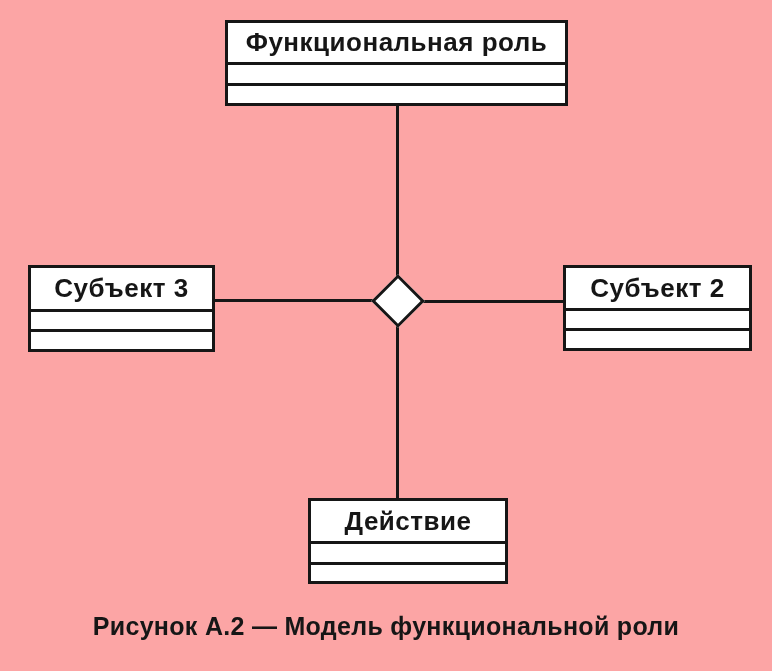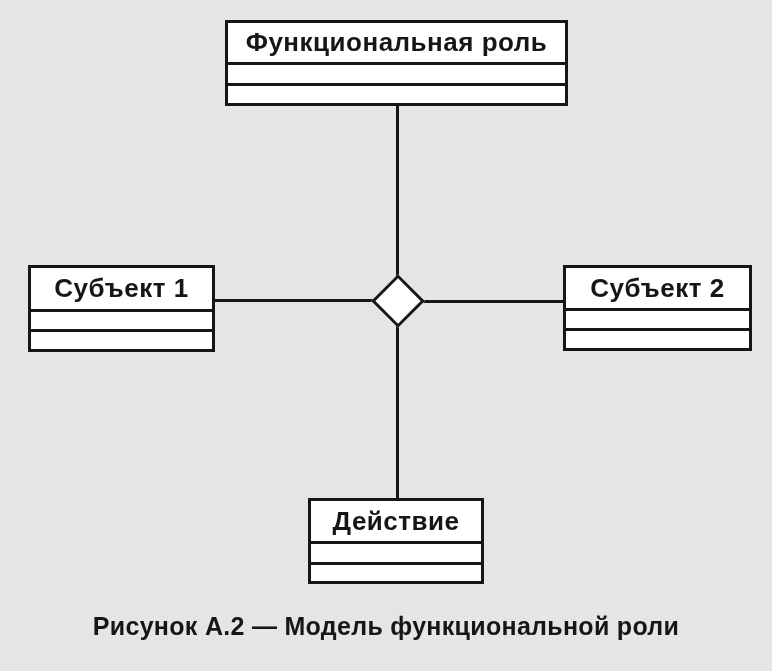--- a/index.html
+++ b/index.html
@@ -4,21 +4,21 @@
 <style>
   html, body {
     margin: 0;
     padding: 0;
     background: #ffffff;
   }
   .page {
     position: relative;
     width: 772px;
     height: 671px;
-    background: #e5e5e5;
+    background: #fca5a5;
     font-family: "Liberation Sans", "DejaVu Sans", sans-serif;
     color: #161616;
     overflow: hidden;
   }
   
   .uml-box {
     position: absolute;
     box-sizing: border-box;
     border: 3px solid #161616;
     background: #ffffff;
@@ -48,21 +48,21 @@
   .box-top    .uml-comp.mid { height: 18px; }
 
   .box-left   { left: 28px;  top: 265px; width: 187px; height: 87px; }
   .box-left   .uml-title { height: 41px; }
   .box-left   .uml-comp.mid { height: 17px; }
 
   .box-right  { left: 563px; top: 265px; width: 189px; height: 86px; }
   .box-right  .uml-title { height: 40px; }
   .box-right  .uml-comp.mid { height: 17px; }
 
-  .box-bottom { left: 308px; top: 498px; width: 176px; height: 86px; }
+  .box-bottom { left: 308px; top: 498px; width: 200px; height: 86px; }
   .box-bottom .uml-title { height: 40px; }
   .box-bottom .uml-comp.mid { height: 18px; }
 
   
   .line {
     position: absolute;
     background: #161616;
   }
   .line-top    { left: 396px; top: 104px; width: 3px;  height: 172px; }
   .line-bottom { left: 396px; top: 326px; width: 3px;  height: 173px; }
@@ -106,21 +106,21 @@
 
   <div class="diamond"></div>
 
   <div class="uml-box box-top">
     <div class="uml-title">Функциональная роль</div>
     <div class="uml-comp mid"></div>
     <div class="uml-comp last"></div>
   </div>
 
   <div class="uml-box box-left">
-    <div class="uml-title">Субъект 1</div>
+    <div class="uml-title">Субъект 3</div>
     <div class="uml-comp mid"></div>
     <div class="uml-comp last"></div>
   </div>
 
   <div class="uml-box box-right">
     <div class="uml-title">Субъект 2</div>
     <div class="uml-comp mid"></div>
     <div class="uml-comp last"></div>
   </div>
 

